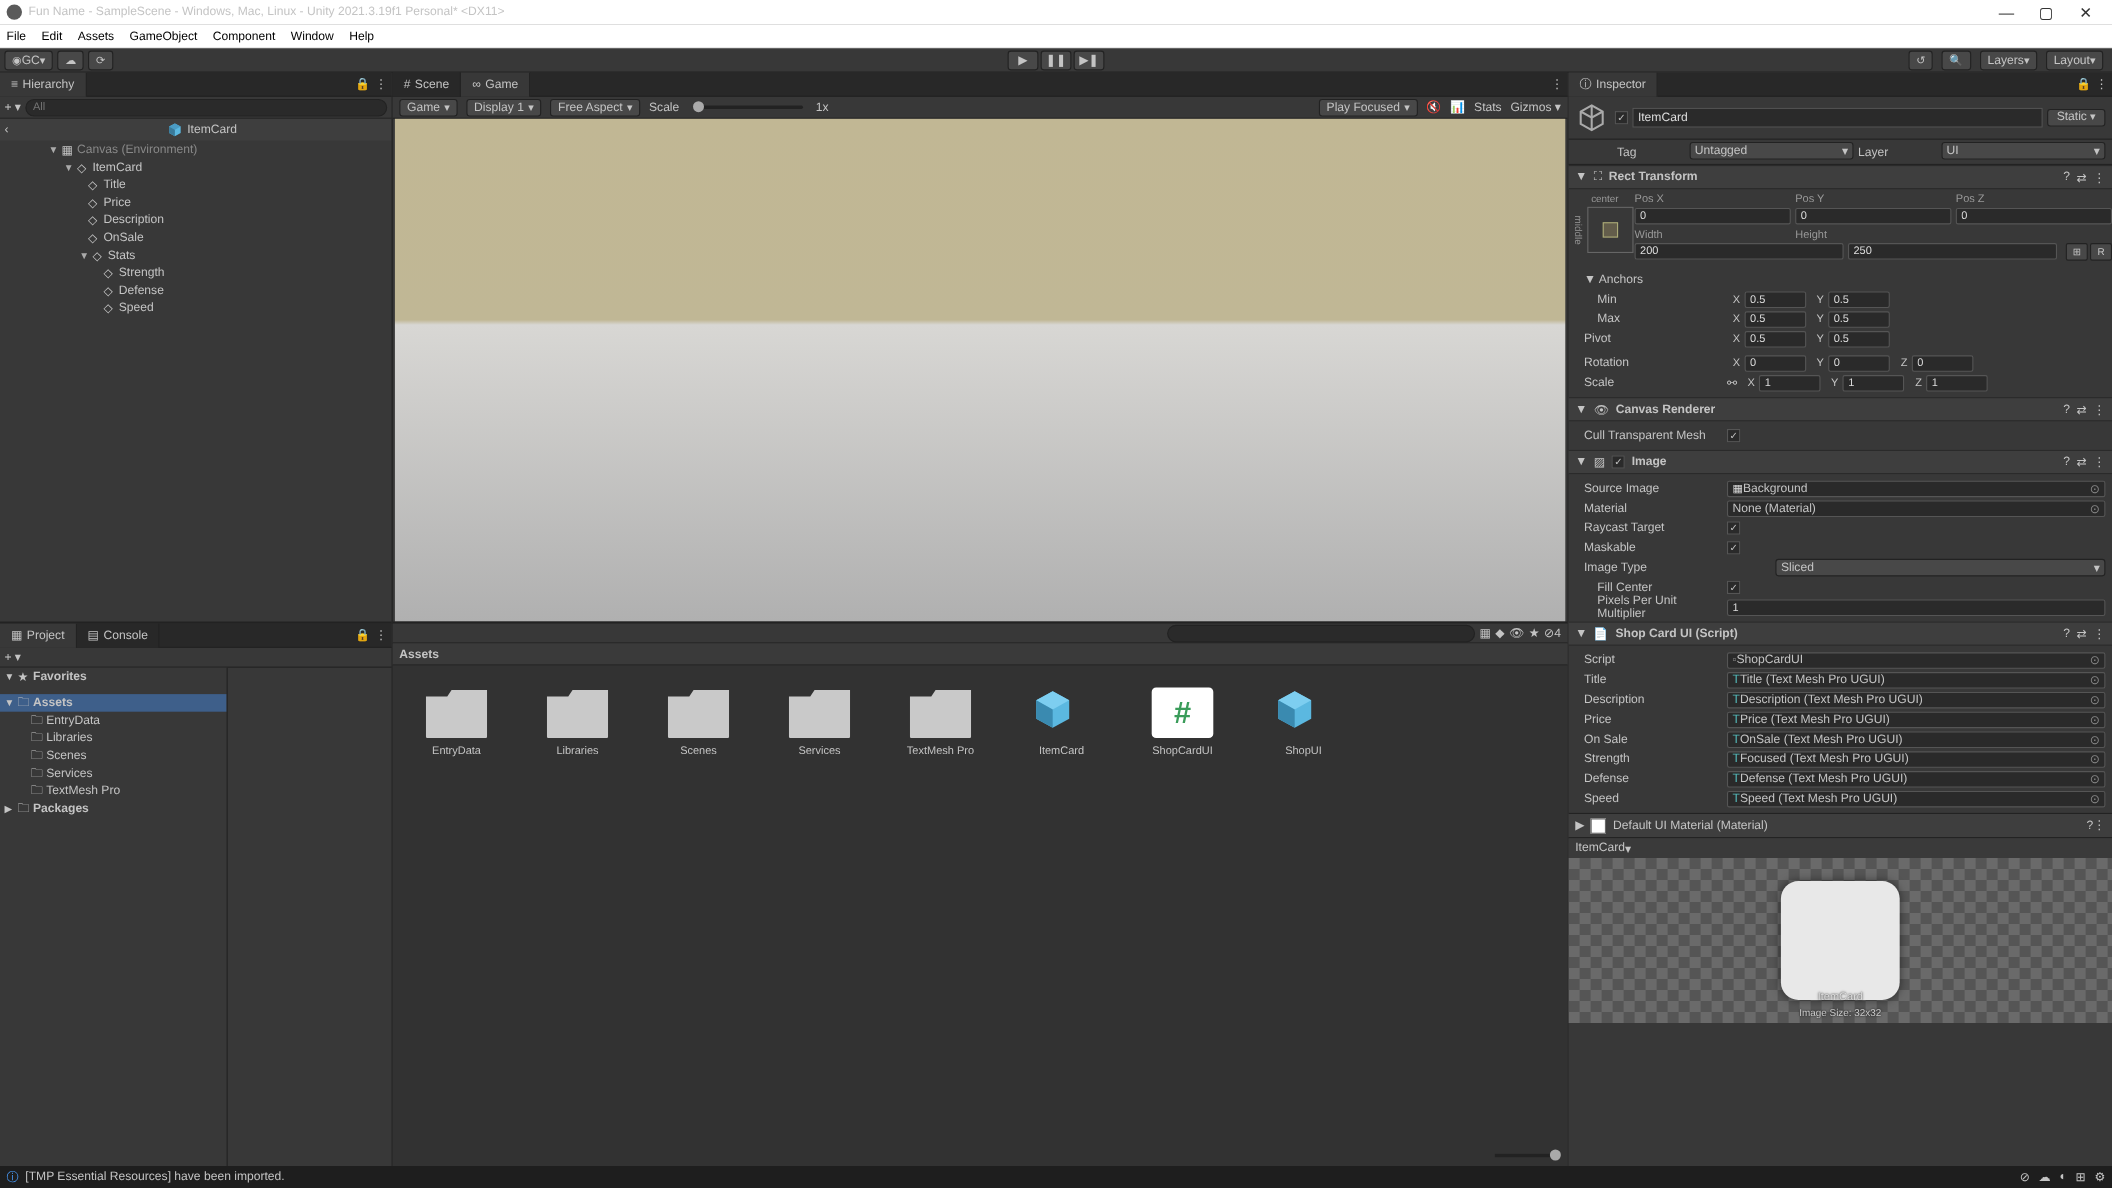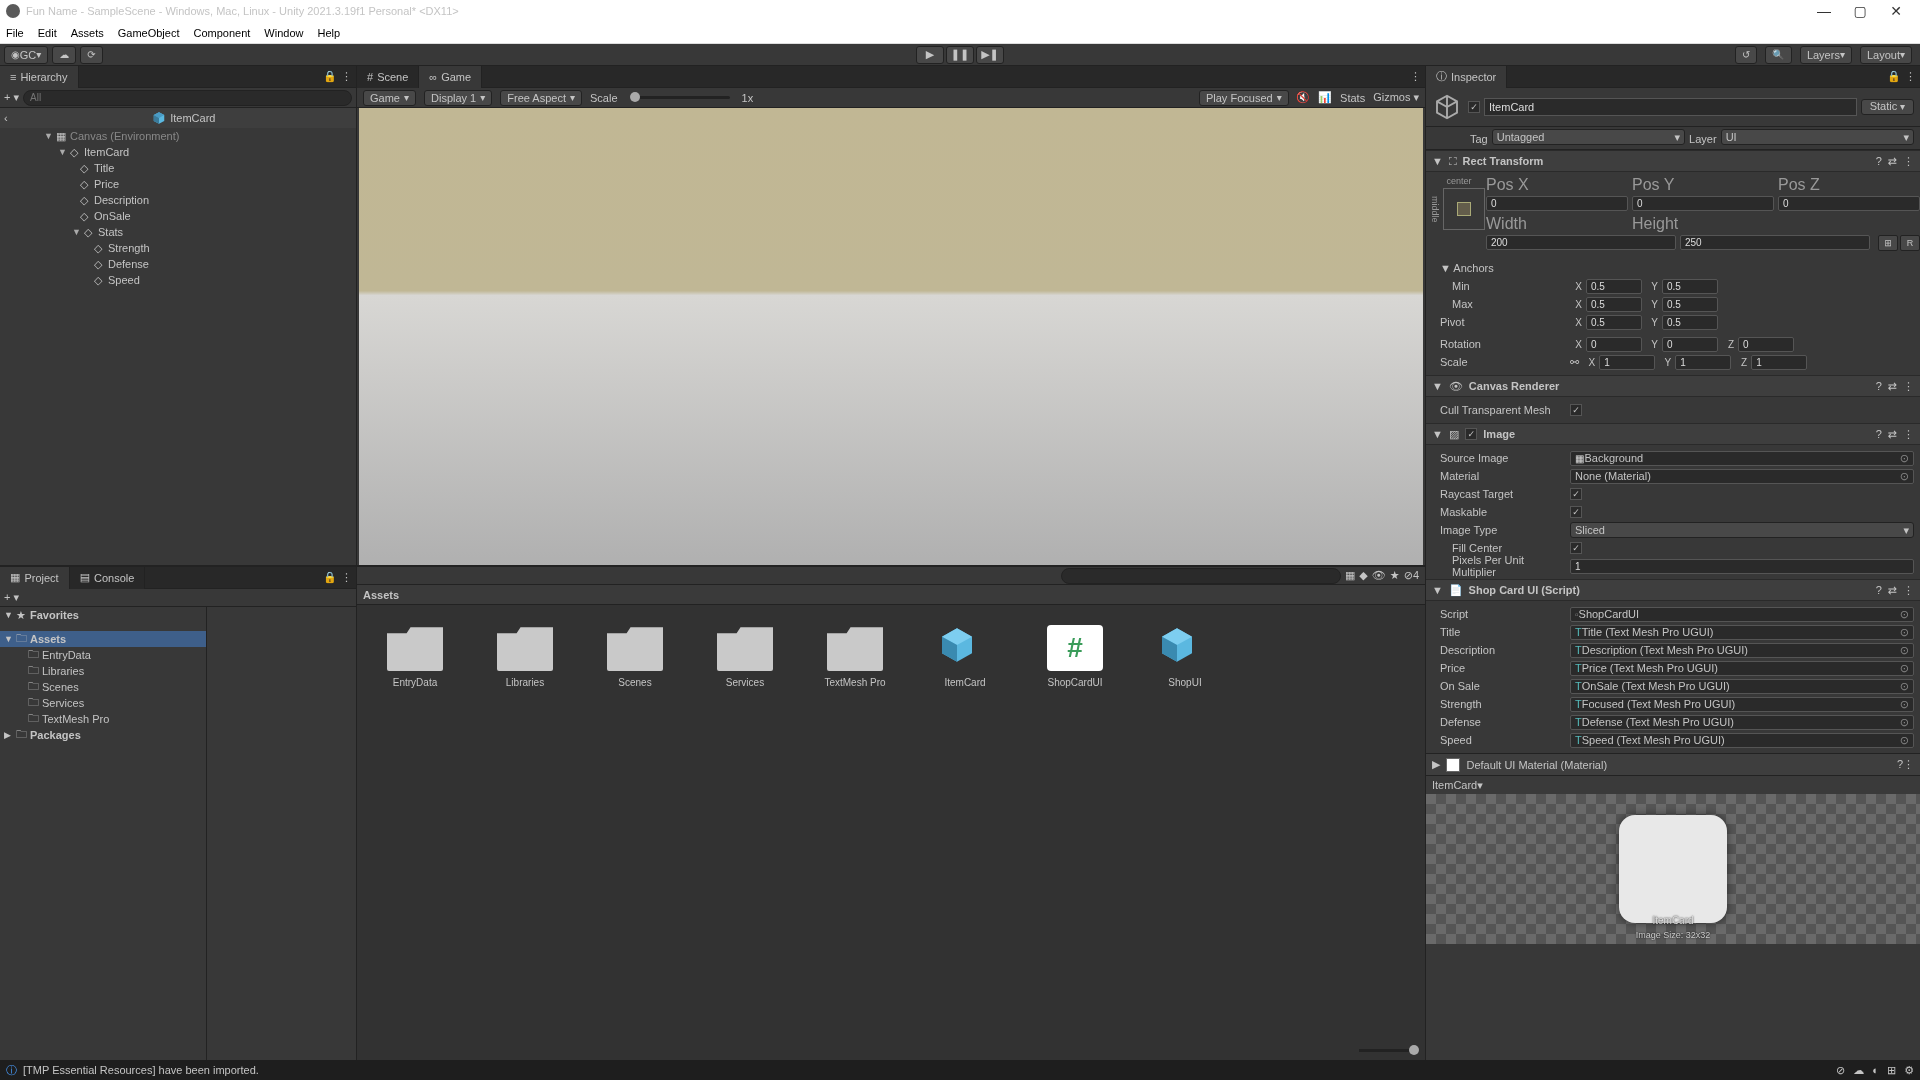--- a/index.html
+++ b/index.html
@@ -55,21 +55,21 @@
 .asset-item .label { font-size:10px; text-align:center; }
 .proj-slider-bar { height:20px; display:flex; align-items:center; justify-content:flex-end; padding:0 6px; }
 .proj-slider-bar .track { width:60px; height:3px; background:#222; position:relative; }
 .proj-slider-bar .thumb { position:absolute; right:0; top:-4px; width:10px; height:10px; background:#aaa; border-radius:50%; }
 .right-col { width:494px; display:flex; flex-direction:column; background:#383838; }
 .insp-header { padding:4px 6px; border-bottom:1px solid #222; display:flex; align-items:center; gap:6px; }
 .insp-header .obj-cube { width:30px; height:30px; }
 .insp-name-input { background:#2a2a2a; border:1px solid #555; height:18px; flex:1; padding:0 4px; color:#ddd; }
 .static-btn { background:#484848; border:1px solid #222; border-radius:3px; height:16px; padding:0 8px; font-size:10px; }
 .tag-row { display:flex; align-items:flex-end; gap:4px; padding:2px 6px 4px 44px; border-bottom:1px solid #222; }
-.dd2 { background:#484848; border:1px solid #222; border-radius:3px; height:16px; padding:0 4px; font-size:10px; display:flex; align-items:center; flex:1; }
+.dd2 { background:#484848; border:1px solid #222; border-radius:3px; height:16px; padding:0 4px; font-size:10px; display:flex; align-items:center; flex:1;margin-left:44px; }
 .comp-header { height:22px; background:#3e3e3e; display:flex; align-items:center; padding:0 6px; gap:6px; border-bottom:1px solid #2a2a2a; border-top:1px solid #2a2a2a; }
 .comp-header .title { font-weight:600; flex:1; }
 .comp-header .hicons { display:flex; gap:6px; font-size:11px; color:#aaa; }
 .comp-body { padding:4px 6px; }
 .prop-row { display:flex; align-items:center; height:18px; gap:4px; }
 .prop-row .label { width:134px; padding-left:8px; }
 .prop-row .label.sub { padding-left:20px; }
 .num-input { background:#2a2a2a; border:1px solid #555; border-radius:2px; height:15px; width:56px; padding:0 4px; color:#ddd; font-size:10px; }
 .num-input.wide { flex:1; }
 .axis-label { width:12px; text-align:right; font-size:10px; }
@@ -77,21 +77,21 @@
 .obj-field .circ { margin-left:auto; color:#888; }
 .color-field { background:#fff; border:1px solid #555; height:15px; flex:1; }
 .chk { width:12px; height:12px; background:#2a2a2a; border:1px solid #555; display:flex; align-items:center; justify-content:center; font-size:9px; }
 .anchor-preview { width:42px; height:42px; border:1px solid #666; margin:2px 6px 2px 16px; position:relative; background:#383838; display:flex; align-items:center; justify-content:center; }
 .anchor-preview .inner { width:14px; height:14px; border:1px solid #aa7; background:rgba(200,180,120,.3);}
 .rect-top { display:flex; padding:4px 6px; }
 .rect-left { width:54px; display:flex; flex-direction:column; align-items:center; position:relative; }
 .rect-left .vlabel { font-size:9px; color:#999; }
 .rect-right { flex:1; }
 .rect-hdr { display:flex; gap:4px; }
-.rect-hdr div { flex:1; font-size:16px; color:#999; }
+.rect-hdr div { flex:1; font-size:10px; color:#999; }
 .rect-vals { display:flex; gap:4px; margin-top:2px; }
 .rect-vals .num-input { flex:1; width:auto; }
 .blueprint-btns { display:flex; gap:2px; margin-left:4px; }
 .blueprint-btns .b { width:20px; height:16px; background:#484848; border:1px solid #222; border-radius:2px; font-size:9px; text-align:center; line-height:14px; }
 .preview-panel { border-top:1px solid #222; }
 .preview-header { height:18px; background:#3a3a3a; display:flex; align-items:center; padding:0 6px; }
 .preview-body { height:150px; display:flex; align-items:center; justify-content:center; background:repeating-conic-gradient(#555 0 25%,#6a6a6a 0 50%) 0 0/20px 20px; position:relative; overflow:hidden;}
 .preview-card { width:108px; height:108px; background:#e8e8e8; border-radius:16px; box-shadow:0 0 8px rgba(0,0,0,.5); position:relative; }
 .preview-label { position:absolute; bottom:18px; width:100%; text-align:center; font-size:10px; color:#ddd; text-shadow:0 0 2px #000;}
 .preview-size { position:absolute; bottom:4px; width:100%; text-align:center; font-size:9px; color:#ccc; text-shadow:0 0 2px #000;}

